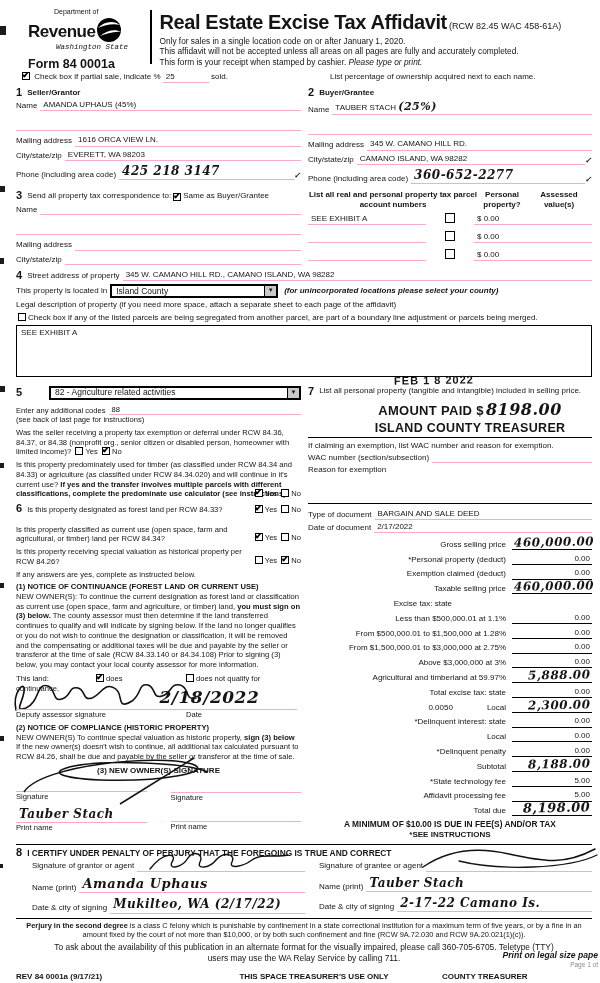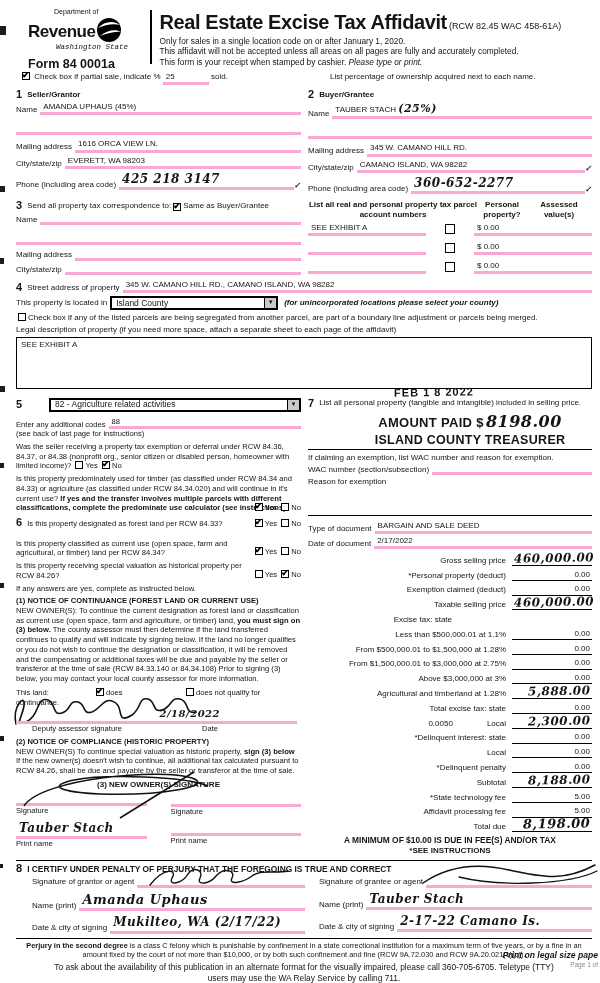--- a/index.html
+++ b/index.html
@@ -3,21 +3,21 @@
 <meta charset="utf-8">
 <style>
   *{margin:0;padding:0;box-sizing:border-box}
   html,body{background:#fff}
   .page{position:relative;width:600px;height:983px;background:#fff;color:#151515;
         font-family:"Liberation Sans",sans-serif;font-size:8px;line-height:1.28;overflow:hidden;
         padding:8px 8px 0 16px}
   .b{font-weight:bold}.i{font-style:italic}
   .hw{font-family:"DejaVu Serif",serif;font-style:italic;font-weight:700;letter-spacing:.5px}
   .row{display:flex;align-items:flex-end}
-  .uf{flex:1;border-bottom:3px solid #f9a8d4;min-height:10px;padding:0 3px;white-space:nowrap}
+  .uf{flex:1;border-bottom:1px solid #f9a8d4;min-height:10px;padding:0 3px;white-space:nowrap}
   .lbl{white-space:nowrap;padding-right:3px}
   .cb{display:inline-block;width:8px;height:8px;border:1px solid #000;position:relative;vertical-align:-1px;margin:0 2px;background:#fff}
   .cb.on::after{content:"✔";position:absolute;left:-1px;top:-3px;font-size:9px;font-weight:bold;color:#000}
   .secn{font-weight:bold;font-size:11px;margin-right:5px;line-height:1}
   .dd{display:inline-flex;align-items:center;border:2px solid #000;height:14px;background:#fff}
   .ddtext{padding:0 4px;font-size:8.5px;white-space:nowrap}
   .ddbtn{width:12px;height:100%;border-left:1px solid #000;background:#c9c9c9;display:flex;align-items:center;justify-content:center;font-size:6px}
   .fullline{border-bottom:1px solid #000;height:2px}
   .para{margin-bottom:3px}
   .rel{position:relative}
@@ -195,22 +195,22 @@
       <span class="uf"><span>345 W. CAMANO HILL RD., CAMANO ISLAND, WA 98282</span></span>
       </div>
     <div class="row" style="margin-top:3px;align-items:center">
       <span class="lbl">This property is located in</span>
       <span class="dd" style="width:168px">
           <span class="ddtext" style="flex:1">Island County</span>
           <span class="ddbtn">▼</span>
         </span>
       <span class="b i" style="margin-left:6px">(for unincorporated locations please select your county)</span>
       </div>
+    <div style="margin-top:2px">Legal description of property (if you need more space, attach a separate sheet to each page of the affidavit)</div>
     <div style="margin-top:3px"><span class="cb"></span><span>Check box if any of the listed parcels are being segregated from another parcel, are part of a boundary line adjustment or parcels being merged.</span></div>
-    <div style="margin-top:2px">Legal description of property (if you need more space, attach a separate sheet to each page of the affidavit)</div>
     <div style="border:1.6px solid #000;height:52px;position:relative;margin-top:1px">
       <div style="padding:2px 4px">SEE EXHIBIT A</div>
     </div>
     <div class="stamp" style="position:absolute;right:118px;bottom:-11px;font-size:11px;letter-spacing:1px;transform:rotate(-1deg)">FEB 1 8 2022</div>
   </div>
 
   <div class="cols" style="margin-top:9px">
 
     <div class="colL" style="font-size:7.6px">
       <div style="display:flex;align-items:center">
@@ -255,23 +255,23 @@
           <span style="width:78px">This land:</span>
           <span style="width:90px"><span class="cb on"></span><span>does</span></span>
           <span><span class="cb"></span><span>does not qualify for</span></span>
         </div>
         <div>continuance.</div>
         <svg class="sig-svg" style="left:-6px;top:-4px" width="200" height="48" viewBox="0 0 200 48">
           <path d="M6,40 C2,22 16,8 14,22 C12,34 4,42 16,38 C30,32 26,12 38,16 C46,19 42,32 52,29 C62,26 58,16 68,18 C76,20 72,31 82,28 C90,25 94,14 102,17 C116,21 104,42 122,31 C132,24 128,13 138,15 C146,17 142,29 152,26 C162,23 160,13 170,15 C180,17 174,31 186,28" stroke="#111" stroke-width="1.6" fill="none" stroke-linecap="round"></path>
         </svg>
         <div class="row" style="position:absolute;left:0;right:4px;bottom:10px">
           <span class="uf" style="max-width:160px"></span>
-          <span class="uf"><span class="hw" style="font-size:10px">2/18/2022</span></span>
-        </div>
-        <div style="position:absolute;left:16px;bottom:0;display:flex;width:100%">
+          <span class="uf"><span class="hw" style="font-size:17px">2/18/2022</span></span>
+        </div>
+        <div style="position:absolute;left:0;bottom:0;display:flex;width:100%">
           <span style="width:170px">Deputy assessor signature</span>
           <span>Date</span>
         </div>
       </div>
 
       <div class="b" style="margin-top:3px">(2) NOTICE OF COMPLIANCE (HISTORIC PROPERTY)</div>
       <div><span>NEW OWNER(S)  To continue special valuation as historic property, </span><b>sign (3) below</b><span>  If the new owner(s) doesn't wish to continue, all additional tax calculated pursuant to RCW 84.26, shall be due and payable by the seller or transferor at the time of sale.</span></div>
 
       <div class="rel">
         <div class="b" style="text-align:center;margin-top:4px;font-size:8px">(3) NEW OWNER(S) SIGNATURE</div>
@@ -353,21 +353,21 @@
           </div>
         <div class="trow">
             <span class="tlabel">From $1,500,000.01 to $3,000,000 at 2.75%</span>
             <span class="tval"><span>0.00</span></span>
           </div>
         <div class="trow">
             <span class="tlabel">Above $3,000,000 at 3%</span>
             <span class="tval"><span>0.00</span></span>
           </div>
         <div class="trow">
-            <span class="tlabel">Agricultural and timberland at 1.28%</span>
+            <span class="tlabel">Agricultural and timberland at 59.97%</span>
             <span class="tval"><span class="hw mv">5,888.00</span></span>
           </div>
         <div class="trow">
             <span class="tlabel">Total excise tax: state</span>
             <span class="tval"><span>0.00</span></span>
           </div>
         <div class="trow">
             <span class="tlabel"><span>0.0050</span><span style="display:inline-block;width:34px"></span><span>Local</span></span>
             <span class="tval"><span class="hw mv">2,300.00</span></span>
           </div>

